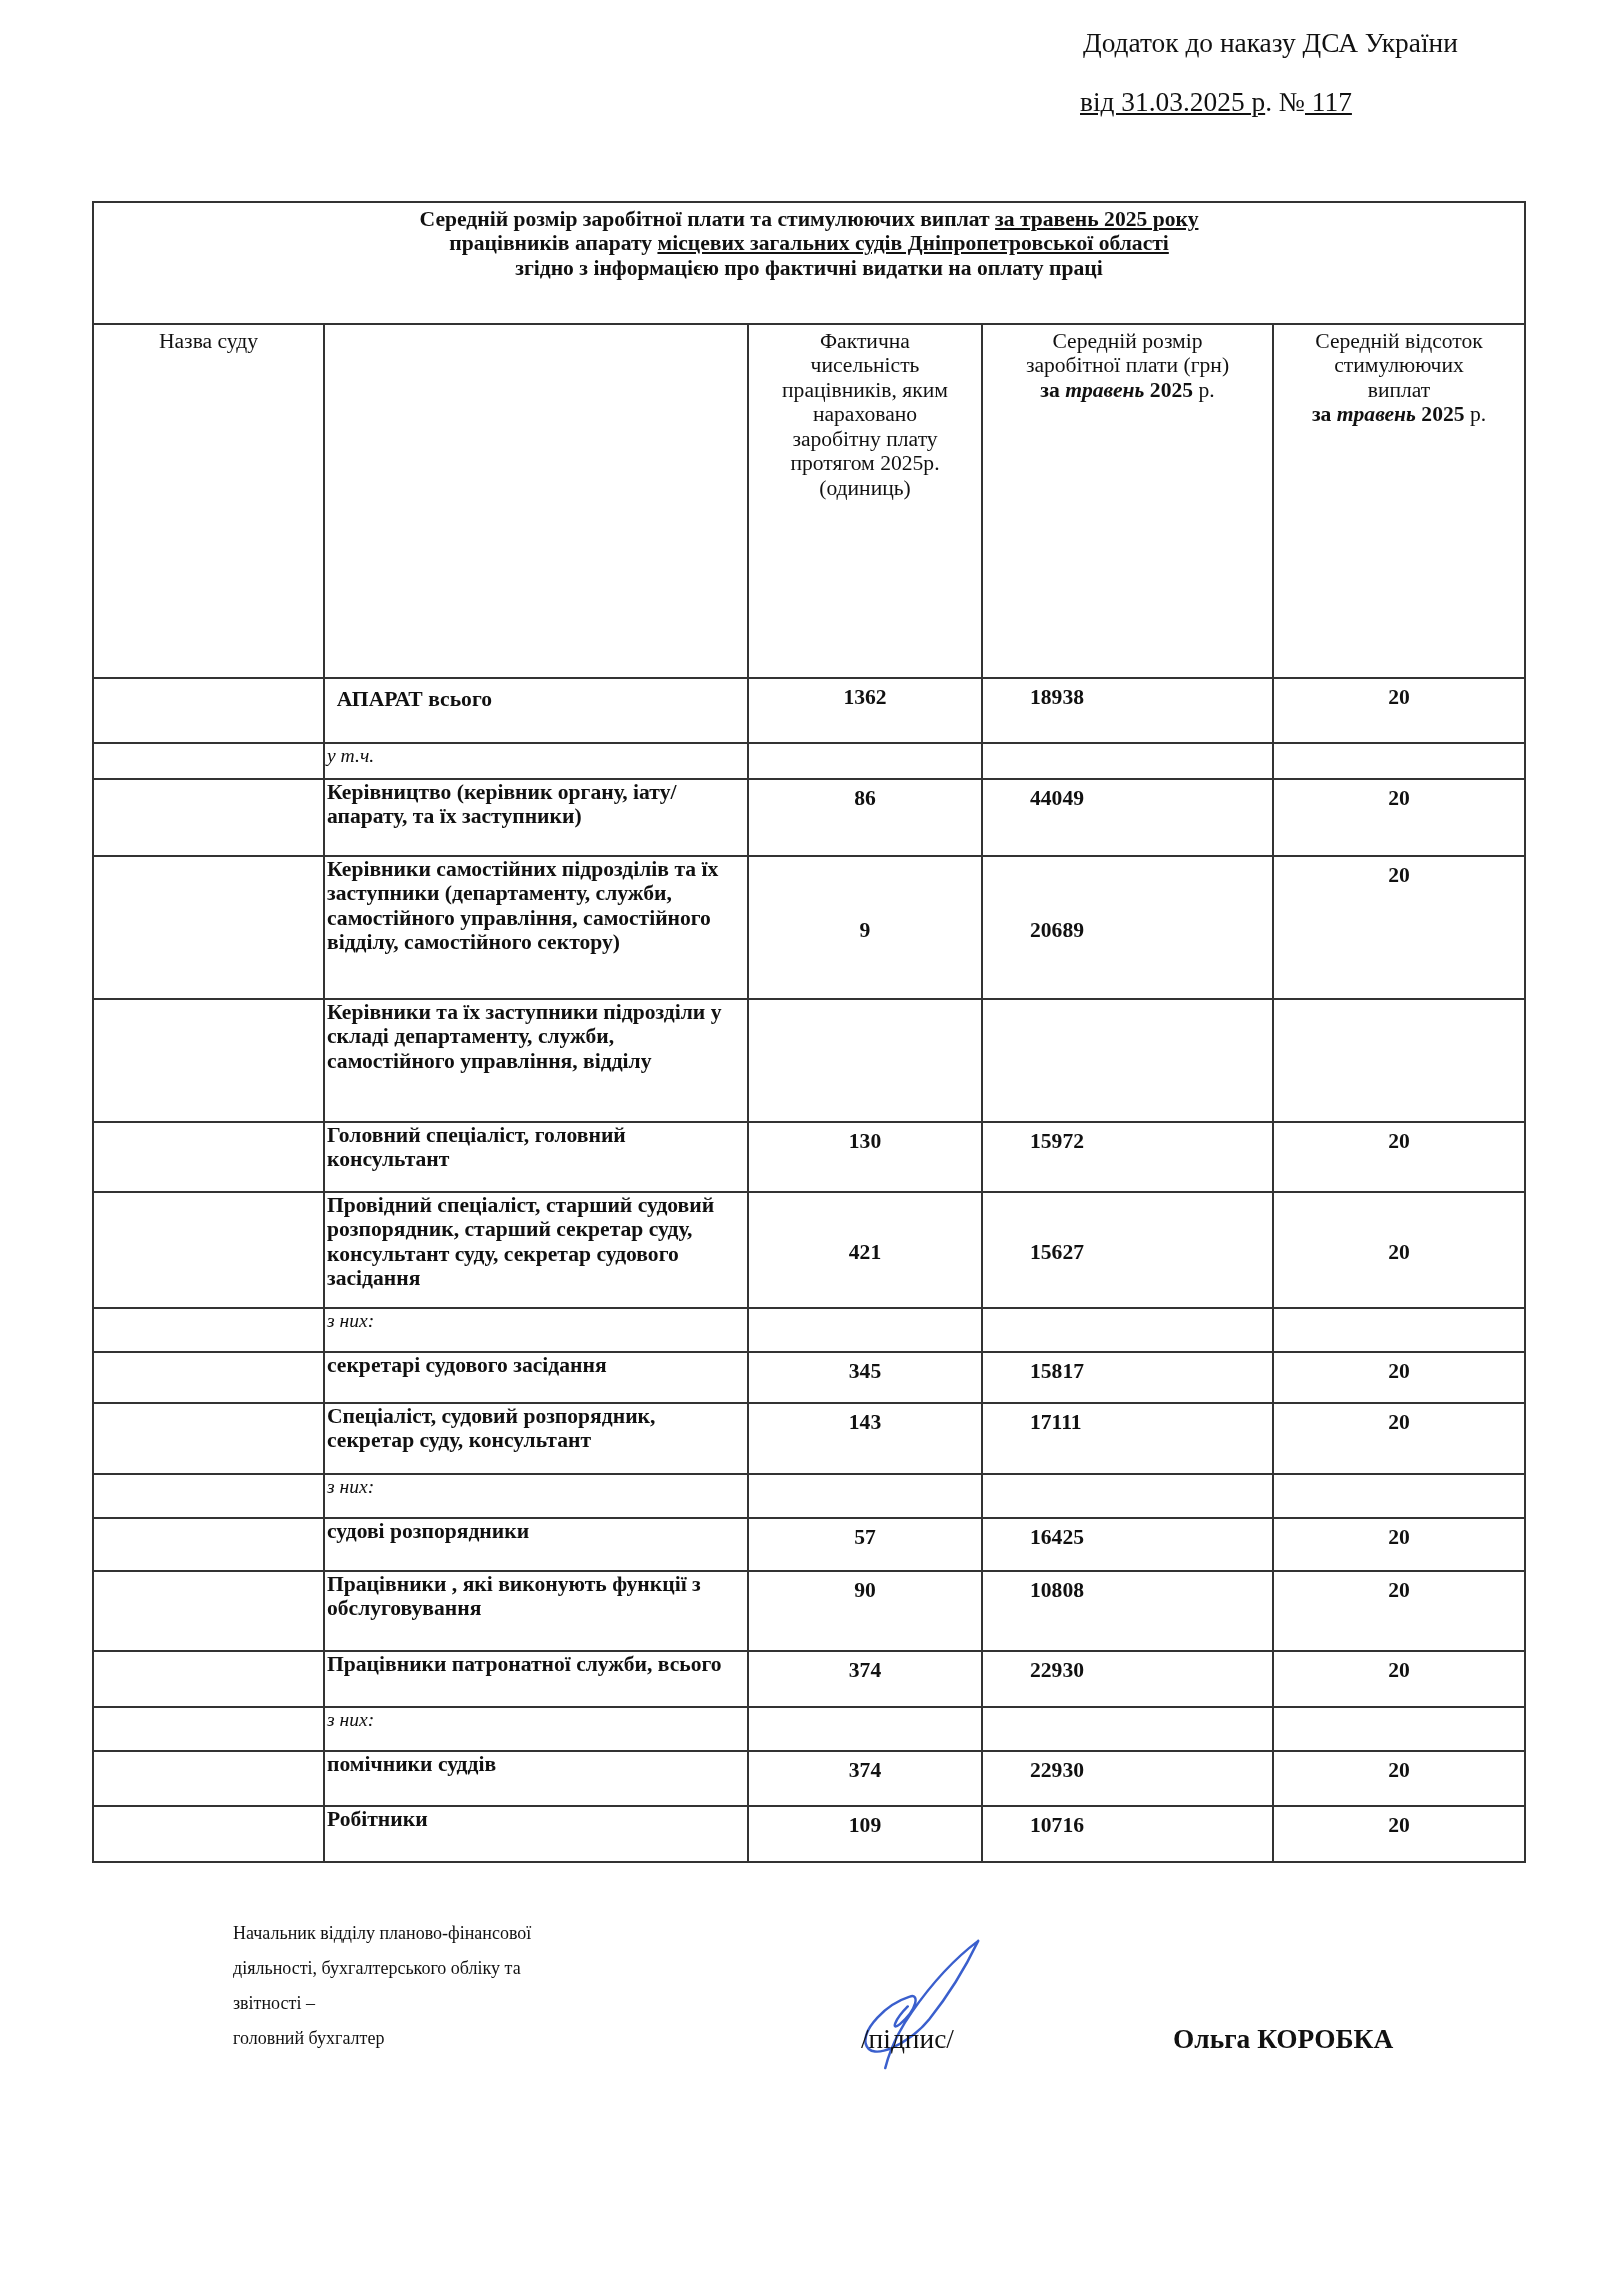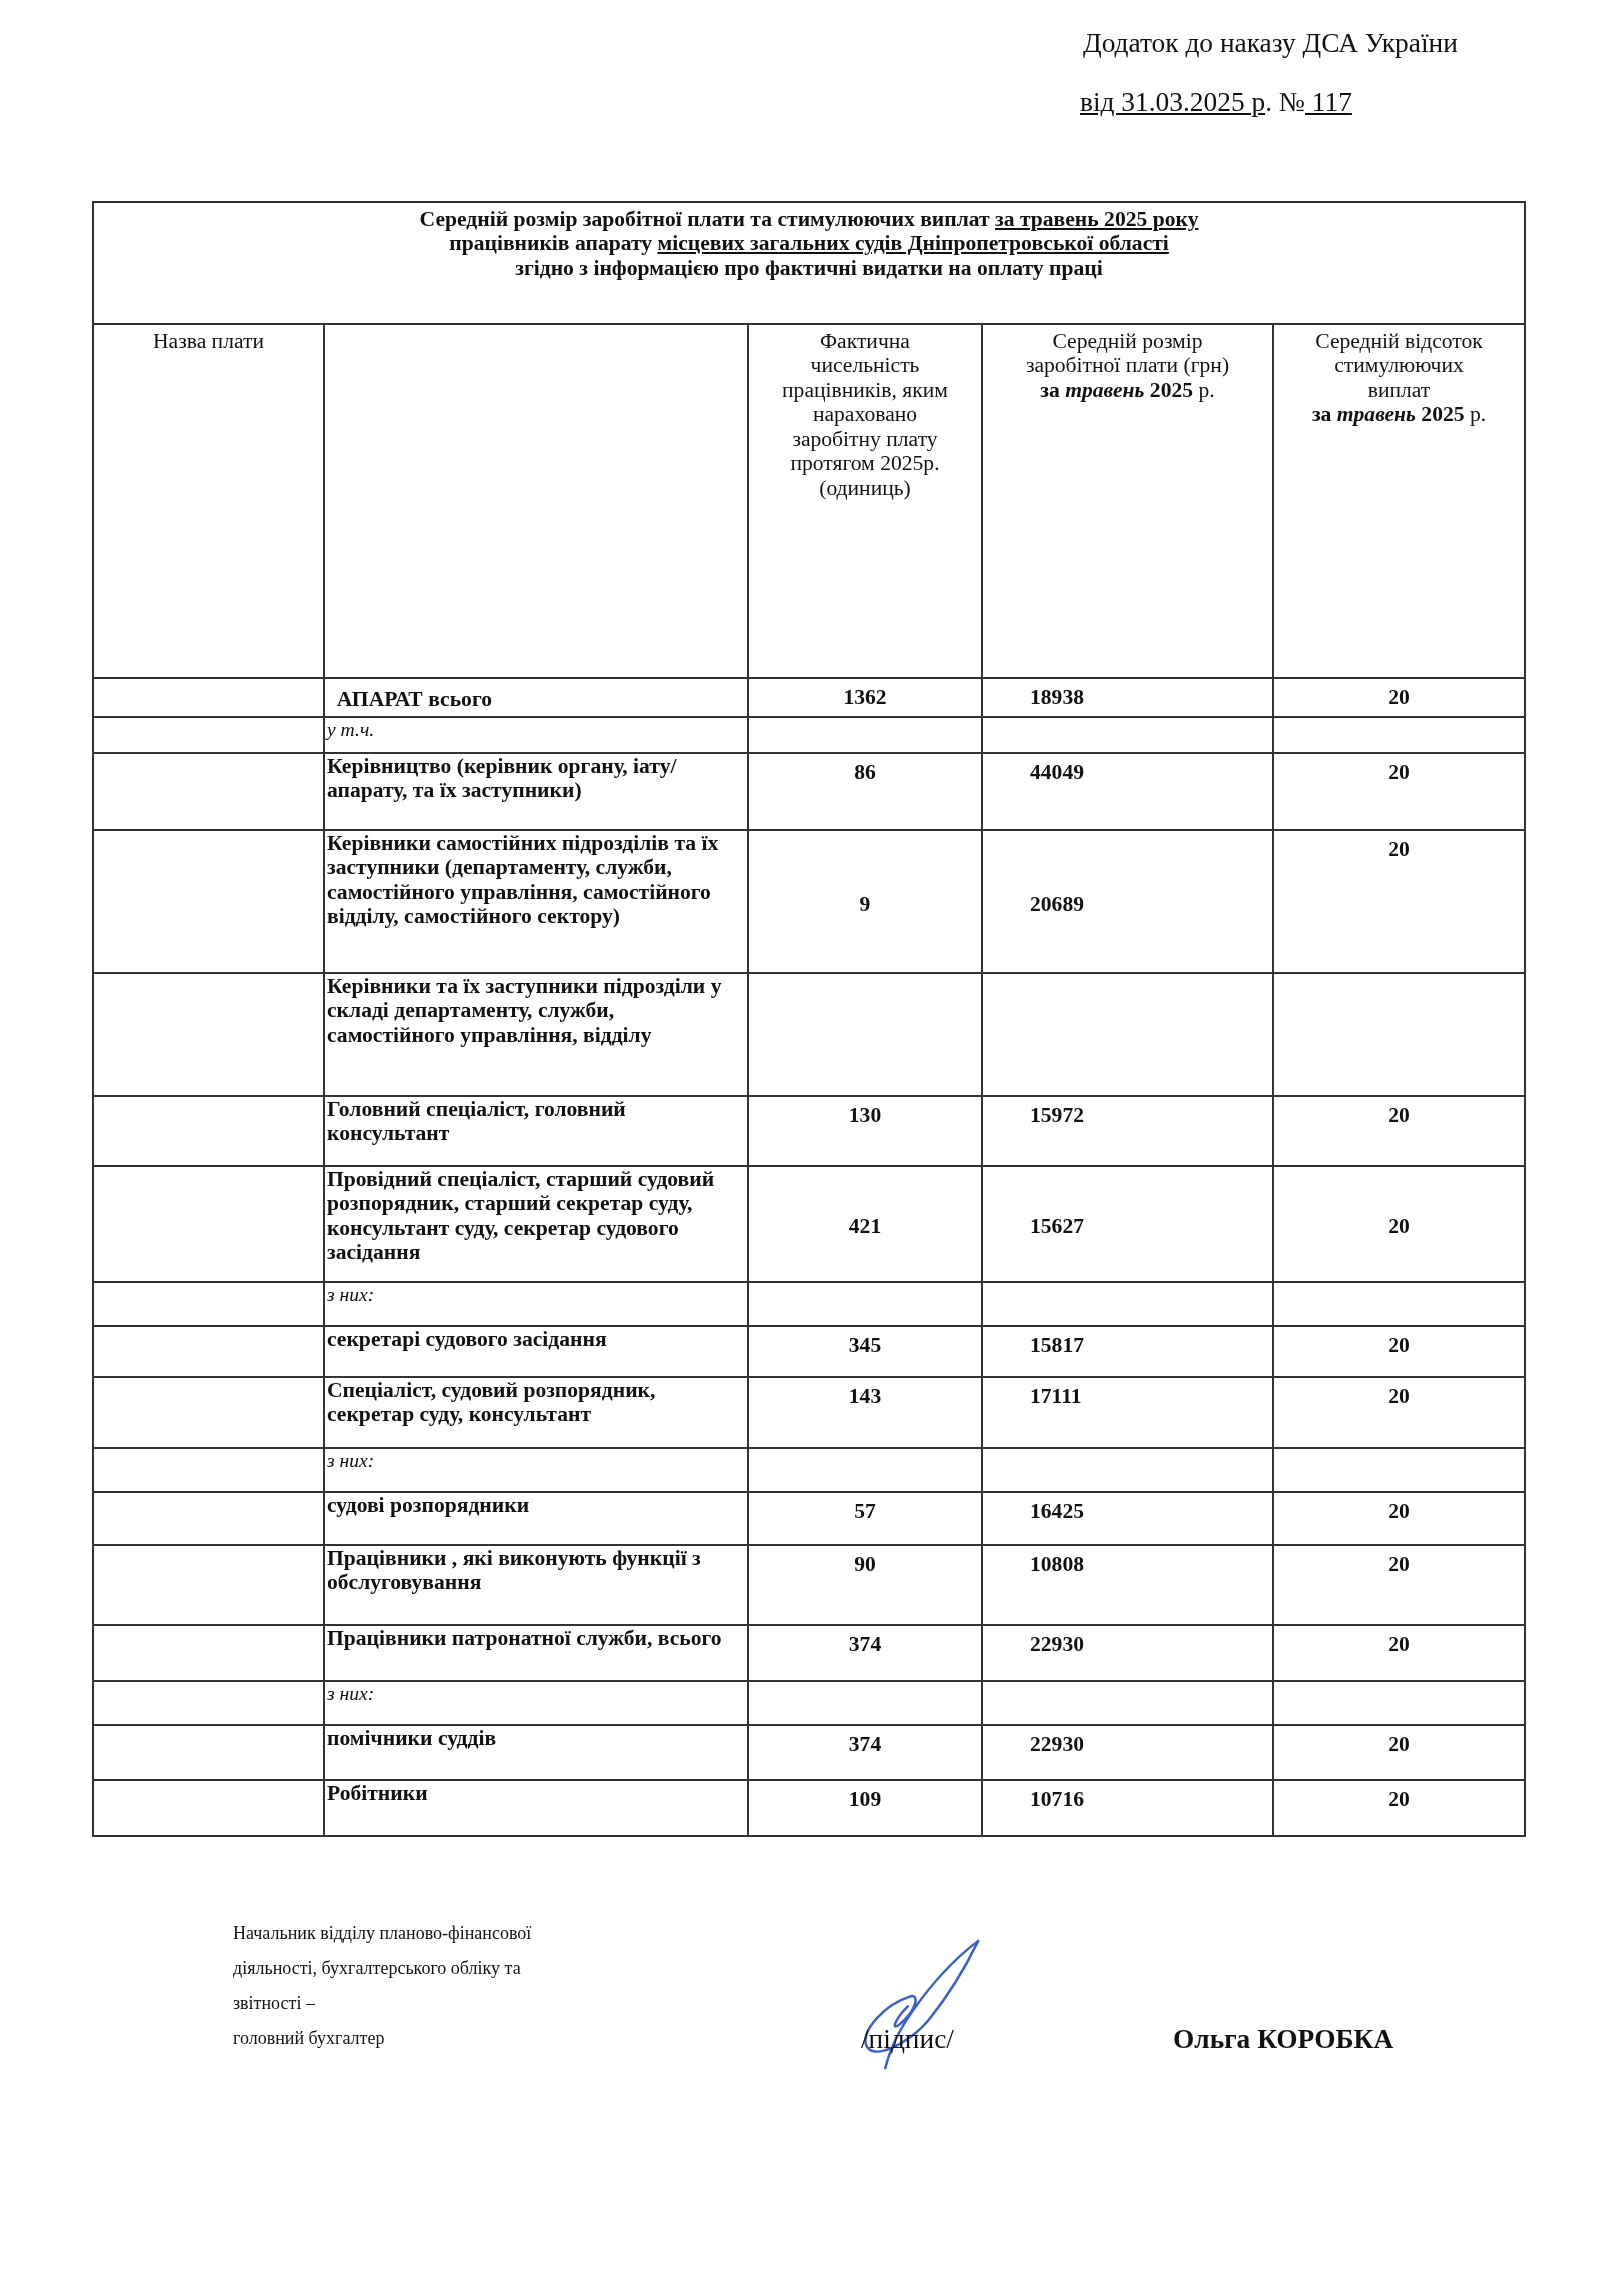--- a/index.html
+++ b/index.html
@@ -73,37 +73,37 @@
   </colgroup>
   <tbody>
       <tr>
     <td colspan="5" class="title-cell">
       <div><span>Середній розмір заробітної плати та стимулюючих виплат </span><span class="u">за травень 2025 року</span></div>
       <div><span>працівників апарату </span><span class="u">місцевих загальних судів Дніпропетровської області</span></div>
       <div>згідно з інформацією про фактичні видатки на оплату праці</div>
     </td>
   </tr>
   <tr>
-    <td class="hdr">Назва плати</td>
+    <td class="hdr">Назва суду</td>
     <td class="hdr"></td>
     <td class="hdr">
           <div style="padding:0 17.6px">Фактична чисельність працівників, яким нараховано заробітну плату протягом 2025р.(одиниць)</div>
         </td>
     <td class="hdr">
       <div style="padding:0 19.6px">Середній розмір заробітної плати (грн)</div>
       <div class="b"><span>за </span><span class="em">травень</span><span> 2025 </span><span style="font-weight:normal">р.</span></div>
     </td>
     <td class="hdr">
       <div style="padding:0 29px">Середній відсоток стимулюючих виплат</div>
       <div class="b"><span>за </span><span class="em">травень</span><span> 2025 </span><span style="font-weight:normal">р.</span></div>
     </td>
   </tr>
   </tbody>
     <tbody id="rows">
-      <tr style="height: 39px;">
+      <tr style="height: 65px;">
         <td></td>
         <td class="label indent" style="padding-top: 7.8px;">АПАРАТ всього</td>
         <td class="num c">1362</td>
         <td class="num l">18938</td>
         <td class="num r">20</td>
       </tr>
       <tr style="height: 36px;">
         <td></td>
         <td class="label sub">у т.ч.</td>
         <td class="num c"></td>

